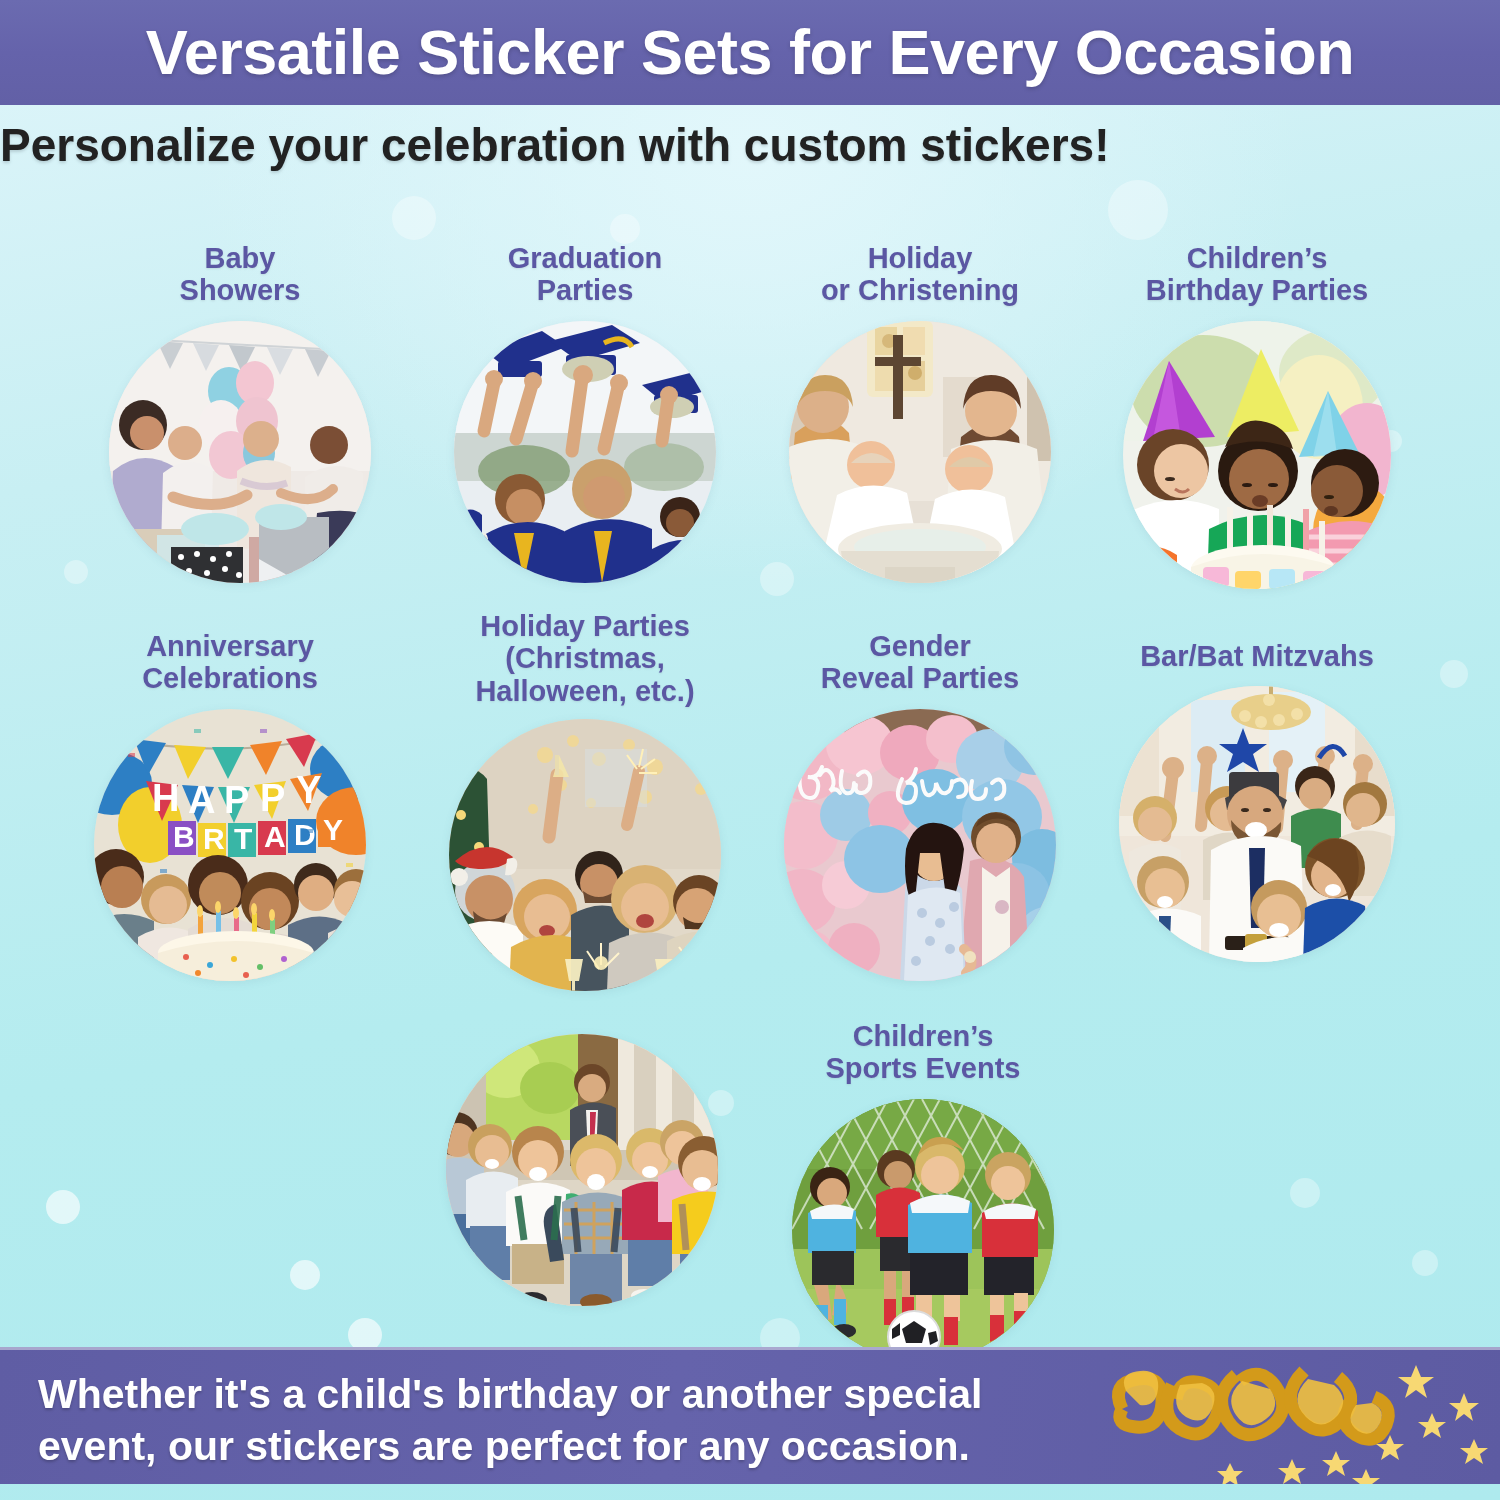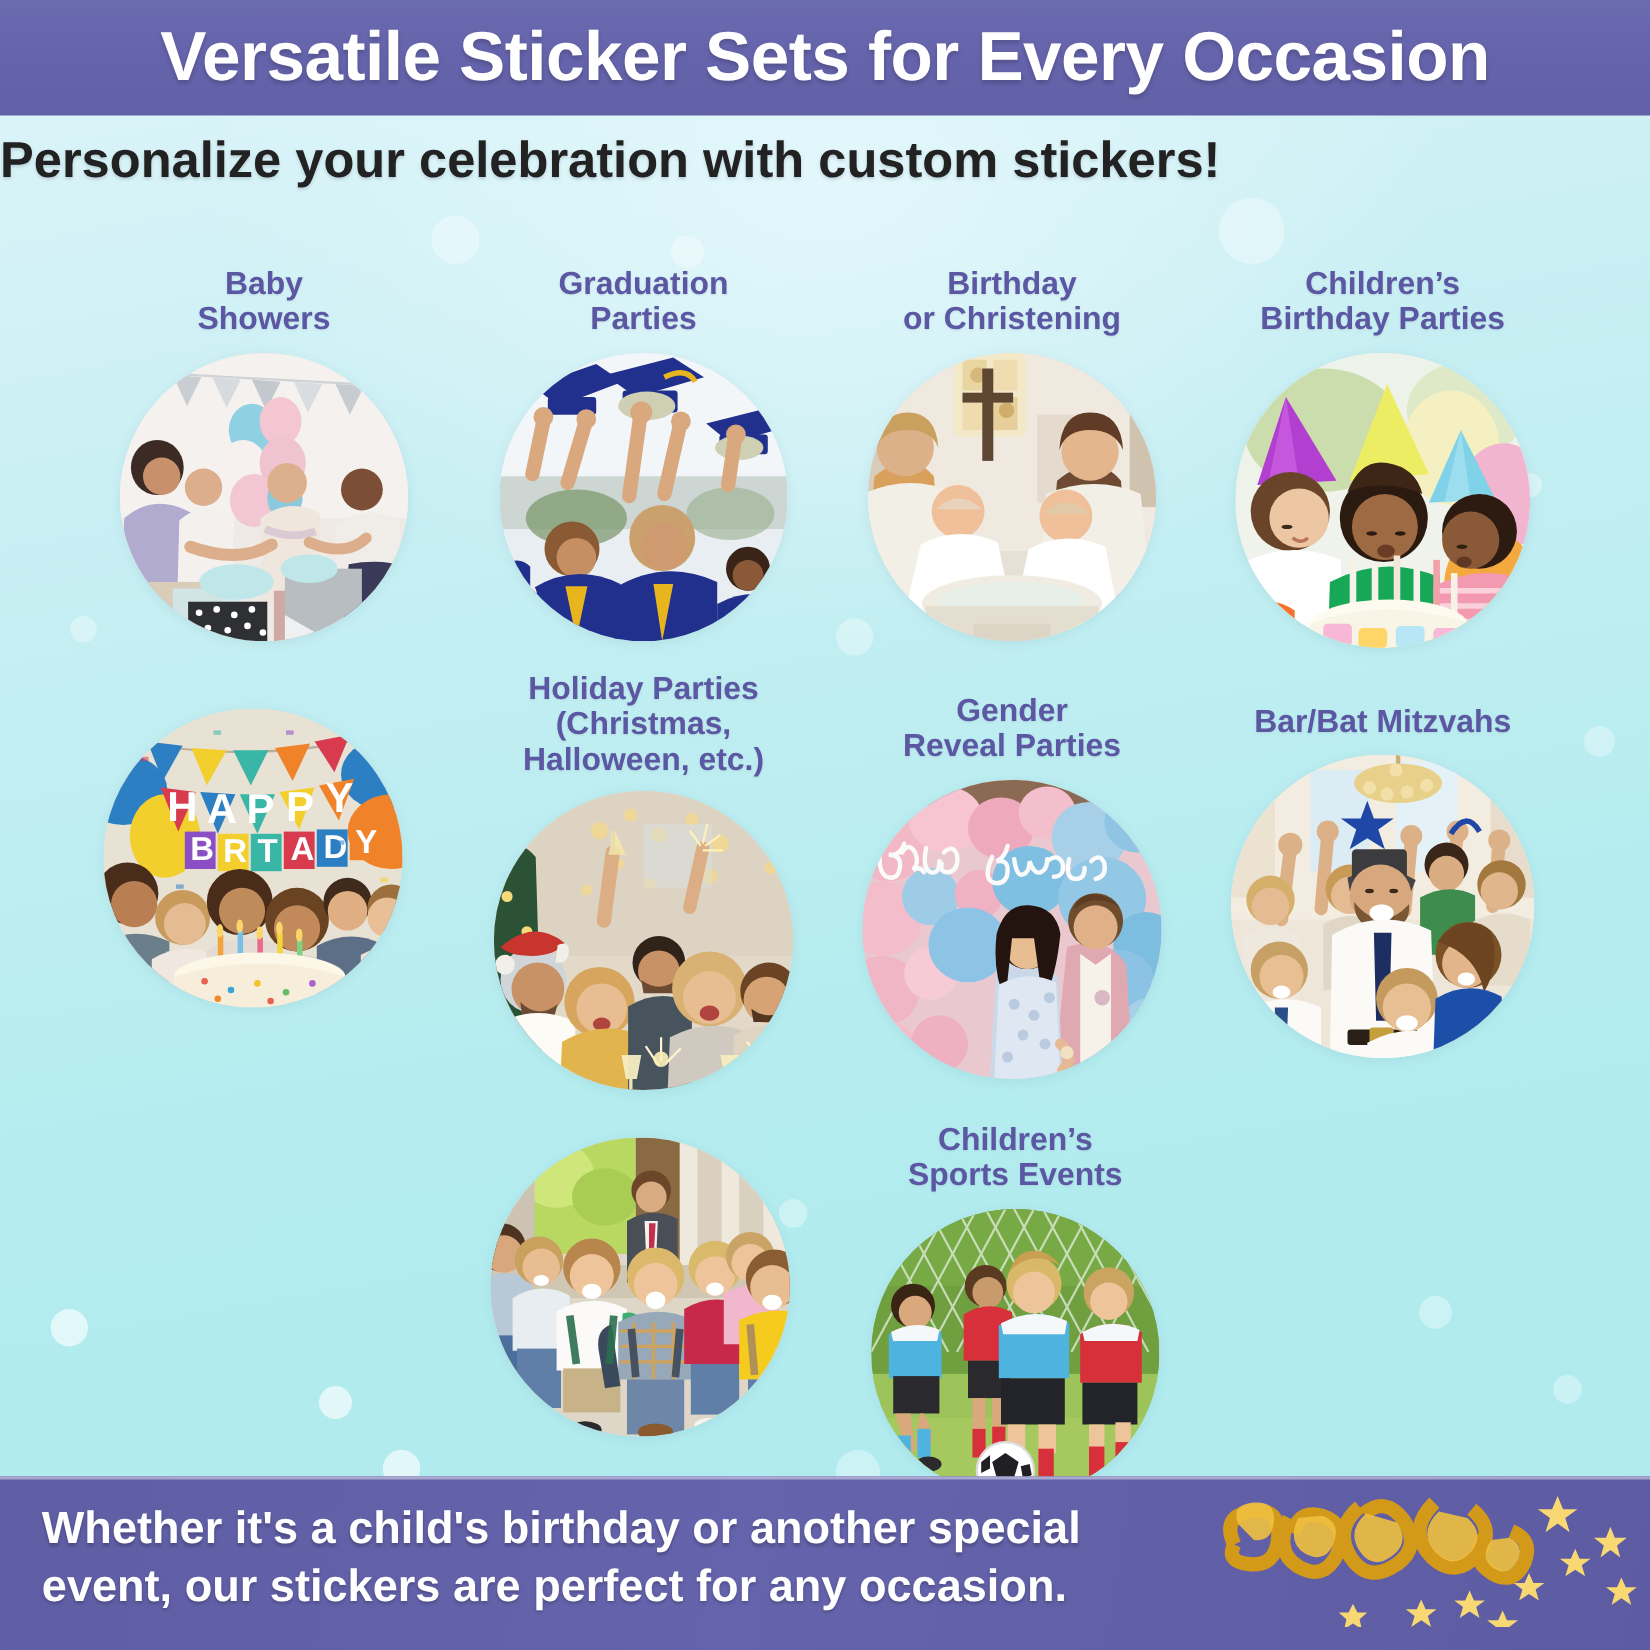--- a/index.html
+++ b/index.html
@@ -62,21 +62,21 @@
     border-radius:50%;
     overflow:hidden;
     position:relative;
     margin:0 auto;
     box-shadow:0 2px 10px rgba(70,110,125,.10);
   }
   .photo > svg { display:block; width:100%; height:100%; }
 
   
   .bottom-band {
-    position:absolute; left:0; bottom:0; width:1500px; height:158px;
+    position:absolute; left:0; bottom:16px; width:1500px; height:137px;
     background:linear-gradient(100deg,#5f5da4 0%,#6563ab 45%,#5d5ba2 100%);
     overflow:hidden;
     padding-left:37px;
   }
   .bottom-band .hairline {
     position:absolute; left:0; top:0; width:100%; height:3px;
     background:rgba(255,255,255,.45);
   }
   .bottom-band .tagline {
     position:absolute; left:38px; top:22px; width:1030px;
@@ -224,21 +224,21 @@
         <circle cx="226" cy="202" r="14" fill="#8a5a38"></circle>
         <path d="M198 228 q30 -16 60 -4 l0 38 -60 0z" fill="#20308c"></path>
         <path d="M0 196 q16 -14 28 -2 l0 68 -28 0z" fill="#20308c"></path>
         <rect x="4" y="216" width="30" height="10" rx="4" fill="#f3efe6" transform="rotate(-20 18 220)"></rect>
         <rect x="2" y="222" width="10" height="10" fill="#c2302c" transform="rotate(-20 8 226)"></rect>
       </svg>
     </div>
   </div>
 
   <div class="item" style="left:760px;top:222px;width:320px;">
-    <div class="caption">Birthday
+    <div class="caption">Holiday
 or Christening</div>
     <div class="photo" style="width:262px;height:262px;margin-top:14px;">
       <svg viewBox="0 0 262 262" preserveAspectRatio="xMidYMid slice">
         <rect width="262" height="262" fill="#e7e0d6"></rect>
         <rect x="0" y="0" width="262" height="180" fill="#efe9e0"></rect>
 
         <rect x="78" y="0" width="66" height="76" rx="6" fill="#f3e9c8"></rect>
         <rect x="86" y="6" width="22" height="28" fill="#e9d5a0"></rect>
         <rect x="114" y="6" width="22" height="28" fill="#f0dcb0"></rect>
         <rect x="86" y="40" width="22" height="30" fill="#eedcae"></rect>
@@ -338,20 +338,22 @@
           <rect x="112" y="250" width="26" height="18" rx="4" fill="#ffd56a"></rect>
           <rect x="146" y="248" width="26" height="20" rx="4" fill="#b7e7f6"></rect>
           <rect x="180" y="250" width="26" height="18" rx="4" fill="#f7b8d8"></rect>
         </g>
         <path d="M0 236 q28 -20 54 -2 l0 34 -56 0z" fill="#f4742c"></path>
       </svg>
     </div>
   </div>
 
   <div class="item" style="left:70px;top:610px;width:320px;">
+    <div class="caption">Anniversary
+Celebrations</div>
     <div class="photo" style="width:272px;height:272px;margin-top:14px;">
       <svg viewBox="0 0 272 272" preserveAspectRatio="xMidYMid slice">
         <rect width="272" height="272" fill="#e8e2d4"></rect>
 
         <ellipse cx="18" cy="74" rx="40" ry="32" fill="#2d7fc4"></ellipse>
         <ellipse cx="254" cy="60" rx="38" ry="32" fill="#2d7fc4"></ellipse>
         <ellipse cx="262" cy="112" rx="40" ry="34" fill="#f0832a"></ellipse>
         <ellipse cx="56" cy="116" rx="32" ry="38" fill="#f2cf2c"></ellipse>
 
         <path d="M24 30 q120 22 226 -6" stroke="#b9ae9a" stroke-width="2" fill="none"></path>

